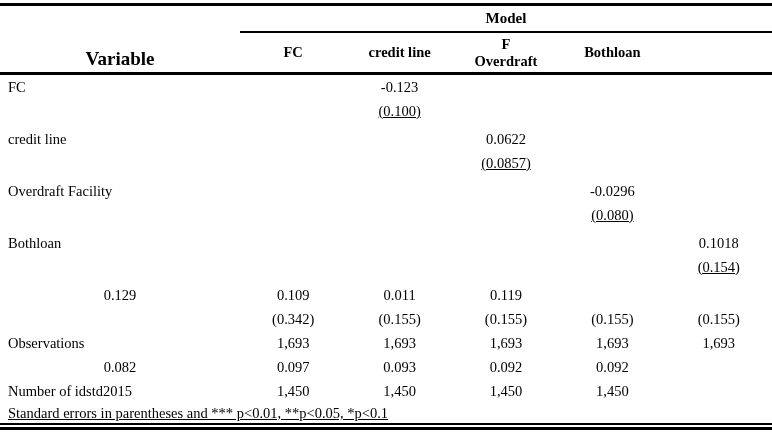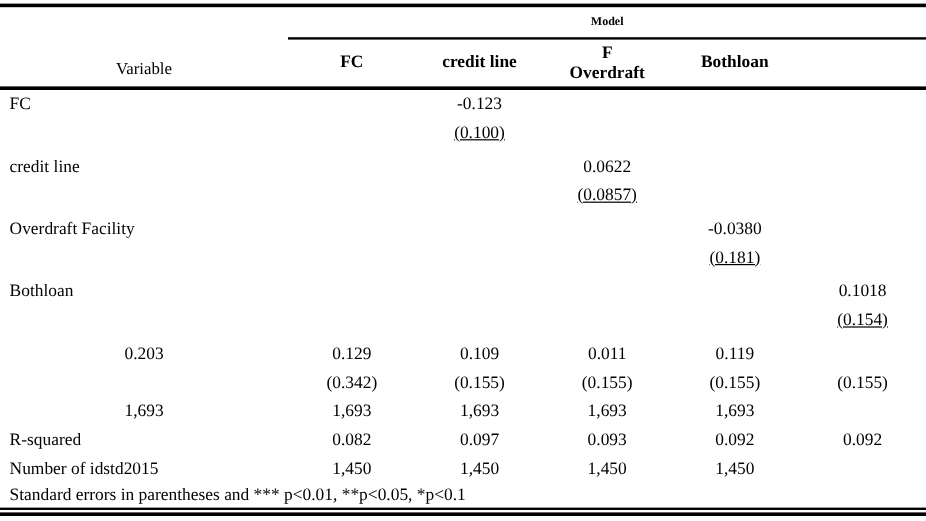--- a/index.html
+++ b/index.html
@@ -33,31 +33,31 @@
     grid-template-columns: 240px repeat(5, 1fr);
     grid-template-rows: 27px 39px;
     width: 772px;
   }
   .var-head {
     grid-column: 1;
     grid-row: 1 / span 2;
     display: flex;
     align-items: center;
     justify-content: center;
-    font-weight: normal;
-    font-size: 14px;
+    font-weight: bold;
+    font-size: 19px;
     margin-top: 39px;
   }
   .model-head {
     grid-column: 2 / 7;
     grid-row: 1;
     border-bottom: 2px solid #000000;
     text-align: center;
     font-weight: bold;
-    font-size: 10px;
+    font-size: 15px;
     line-height: 25px;
   }
   .col-head {
     grid-row: 2;
     display: flex;
     flex-direction: column;
     align-items: center;
     justify-content: center;
     font-weight: bold;
     font-size: 14.5px;
@@ -85,20 +85,21 @@
     white-space: nowrap;
   }
 
   
   .footnote {
     height: 20px;
     line-height: 20px;
     padding-left: 8px;
     font-size: 14.5px;
     white-space: nowrap;
+    text-decoration: underline;
   }
 </style>
 </head>
 <body>
 
 <div class="table-wrap">
 
   <div class="rule top"></div>
 
   <div class="hdr">
@@ -155,29 +156,29 @@
       <div class="cell val">(0.0857)</div>
       <div class="cell val"></div>
       <div class="cell val"></div>
     </div>
 
     <div class="row">
       <div class="cell label">Overdraft Facility</div>
       <div class="cell val"></div>
       <div class="cell val"></div>
       <div class="cell val"></div>
-      <div class="cell val">-0.0380</div>
-      <div class="cell val"></div>
-    </div>
-    <div class="row gap">
-      <div class="cell label"></div>
-      <div class="cell val"></div>
-      <div class="cell val"></div>
-      <div class="cell val"></div>
-      <div class="cell val">(0.181)</div>
+      <div class="cell val">-0.0296</div>
+      <div class="cell val"></div>
+    </div>
+    <div class="row gap">
+      <div class="cell label"></div>
+      <div class="cell val"></div>
+      <div class="cell val"></div>
+      <div class="cell val"></div>
+      <div class="cell val">(0.080)</div>
       <div class="cell val"></div>
     </div>
 
     <div class="row">
       <div class="cell label">Bothloan</div>
       <div class="cell val"></div>
       <div class="cell val"></div>
       <div class="cell val"></div>
       <div class="cell val"></div>
       <div class="cell val">0.1018</div>
@@ -185,44 +186,43 @@
     <div class="row gap">
       <div class="cell label"></div>
       <div class="cell val"></div>
       <div class="cell val"></div>
       <div class="cell val"></div>
       <div class="cell val"></div>
       <div class="cell val">(0.154)</div>
     </div>
 
     <div class="row">
-      <div class="cell val">0.203</div>
       <div class="cell val">0.129</div>
       <div class="cell val">0.109</div>
       <div class="cell val">0.011</div>
       <div class="cell val">0.119</div>
     </div>
     <div class="row">
       <div class="cell label"></div>
       <div class="cell val">(0.342)</div>
       <div class="cell val">(0.155)</div>
       <div class="cell val">(0.155)</div>
       <div class="cell val">(0.155)</div>
       <div class="cell val">(0.155)</div>
     </div>
 
     <div class="row">
-      <div class="cell val">1,693</div>
-      <div class="cell val">1,693</div>
-      <div class="cell val">1,693</div>
-      <div class="cell val">1,693</div>
-      <div class="cell val">1,693</div>
-    </div>
-    <div class="row">
-      <div class="cell label">R-squared</div>
+      <div class="cell label">Observations</div>
+      <div class="cell val">1,693</div>
+      <div class="cell val">1,693</div>
+      <div class="cell val">1,693</div>
+      <div class="cell val">1,693</div>
+      <div class="cell val">1,693</div>
+    </div>
+    <div class="row">
       <div class="cell val">0.082</div>
       <div class="cell val">0.097</div>
       <div class="cell val">0.093</div>
       <div class="cell val">0.092</div>
       <div class="cell val">0.092</div>
     </div>
     <div class="row">
       <div class="cell label">Number of idstd2015</div>
       <div class="cell val">1,450</div>
       <div class="cell val">1,450</div>

